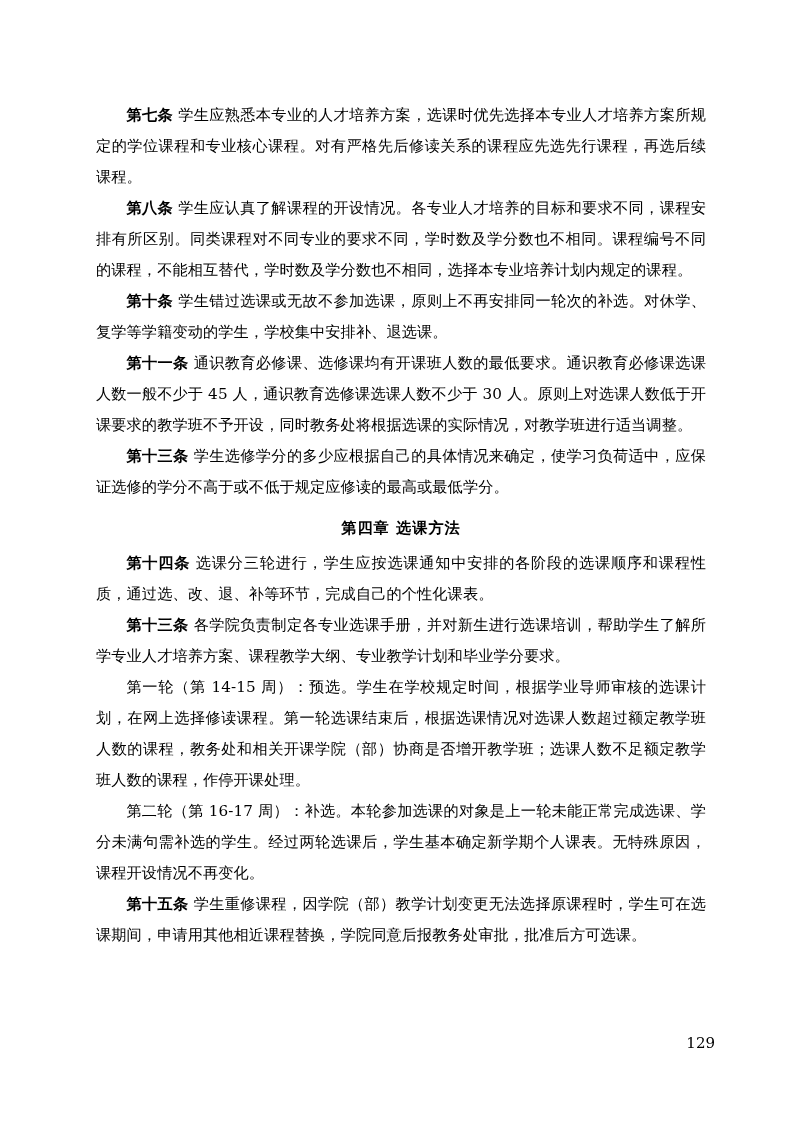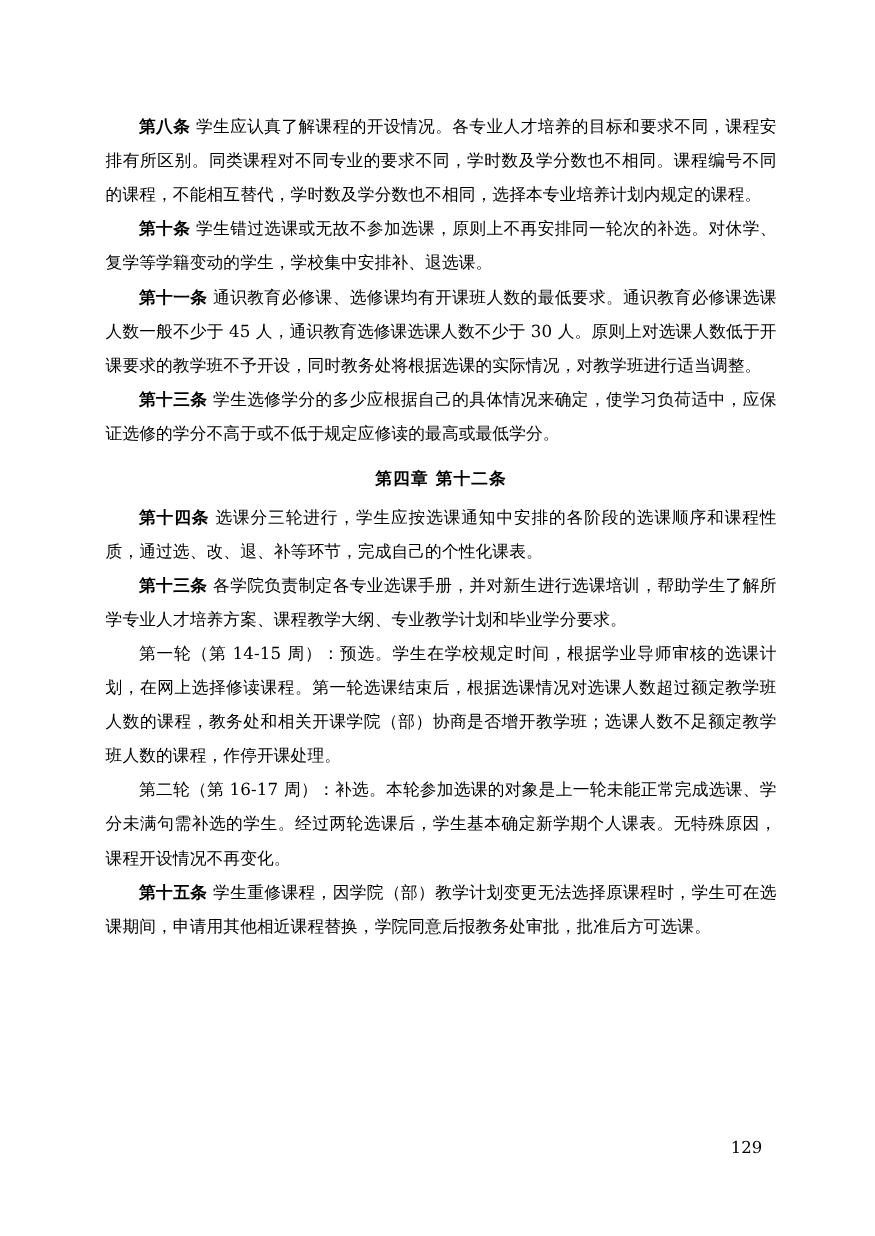--- a/index.html
+++ b/index.html
@@ -40,43 +40,44 @@
   .chapter-title {
     font-size: 15.2px;
     line-height: 31px;
     font-weight: bold;
     text-align: center;
     margin: 10px 0 4px 0;
     letter-spacing: 1px;
   }
   #page-number {
     position: absolute;
-    right: 102px;
+    right: 80px;
     bottom: 72px;
     font-size: 15px;
     font-family: "DejaVu Serif", "Liberation Serif", serif;
   }
 </style>
 </head>
 <body>
 
 <div id="page">
   <div id="content">
 
+    <p class="para"><span class="lead">第七条</span><span> 学生应熟悉本专业的人才培养方案，选课时优先选择本专业人才培养方案所规定的学位课程和专业核心课程。对有严格先后修读关系的课程应先选先行课程，再选后续课程。</span></p>
 
     <p class="para"><span class="lead">第八条</span><span> 学生应认真了解课程的开设情况。各专业人才培养的目标和要求不同，课程安排有所区别。同类课程对不同专业的要求不同，学时数及学分数也不相同。课程编号不同的课程，不能相互替代，学时数及学分数也不相同，选择本专业培养计划内规定的课程。</span></p>
 
 
     <p class="para"><span class="lead">第十条</span><span> 学生错过选课或无故不参加选课，原则上不再安排同一轮次的补选。对休学、复学等学籍变动的学生，学校集中安排补、退选课。</span></p>
 
     <p class="para"><span class="lead">第十一条</span><span> 通识教育必修课、选修课均有开课班人数的最低要求。通识教育必修课选课人数一般不少于 45 人，通识教育选修课选课人数不少于 30 人。原则上对选课人数低于开课要求的教学班不予开设，同时教务处将根据选课的实际情况，对教学班进行适当调整。</span></p>
 
     <p class="para"><span class="lead">第十三条</span><span> 学生选修学分的多少应根据自己的具体情况来确定，使学习负荷适中，应保证选修的学分不高于或不低于规定应修读的最高或最低学分。</span></p>
 
-    <div class="chapter-title">第四章  第十二条</div>
+    <div class="chapter-title">第四章  选课方法</div>
 
     <p class="para"><span class="lead">第十四条</span><span> 选课分三轮进行，学生应按选课通知中安排的各阶段的选课顺序和课程性质，通过选、改、退、补等环节，完成自己的个性化课表。</span></p>
 
     <p class="para"><span class="lead">第十三条</span><span> 各学院负责制定各专业选课手册，并对新生进行选课培训，帮助学生了解所学专业人才培养方案、课程教学大纲、专业教学计划和毕业学分要求。</span></p>
 
     <p class="para"><span class="lead"></span><span>第一轮（第 14-15 周）：预选。学生在学校规定时间，根据学业导师审核的选课计划，在网上选择修读课程。第一轮选课结束后，根据选课情况对选课人数超过额定教学班人数的课程，教务处和相关开课学院（部）协商是否增开教学班；选课人数不足额定教学班人数的课程，作停开课处理。</span></p>
 
     <p class="para"><span class="lead"></span><span>第二轮（第 16-17 周）：补选。本轮参加选课的对象是上一轮未能正常完成选课、学分未满句需补选的学生。经过两轮选课后，学生基本确定新学期个人课表。无特殊原因，课程开设情况不再变化。</span></p>
 
 

